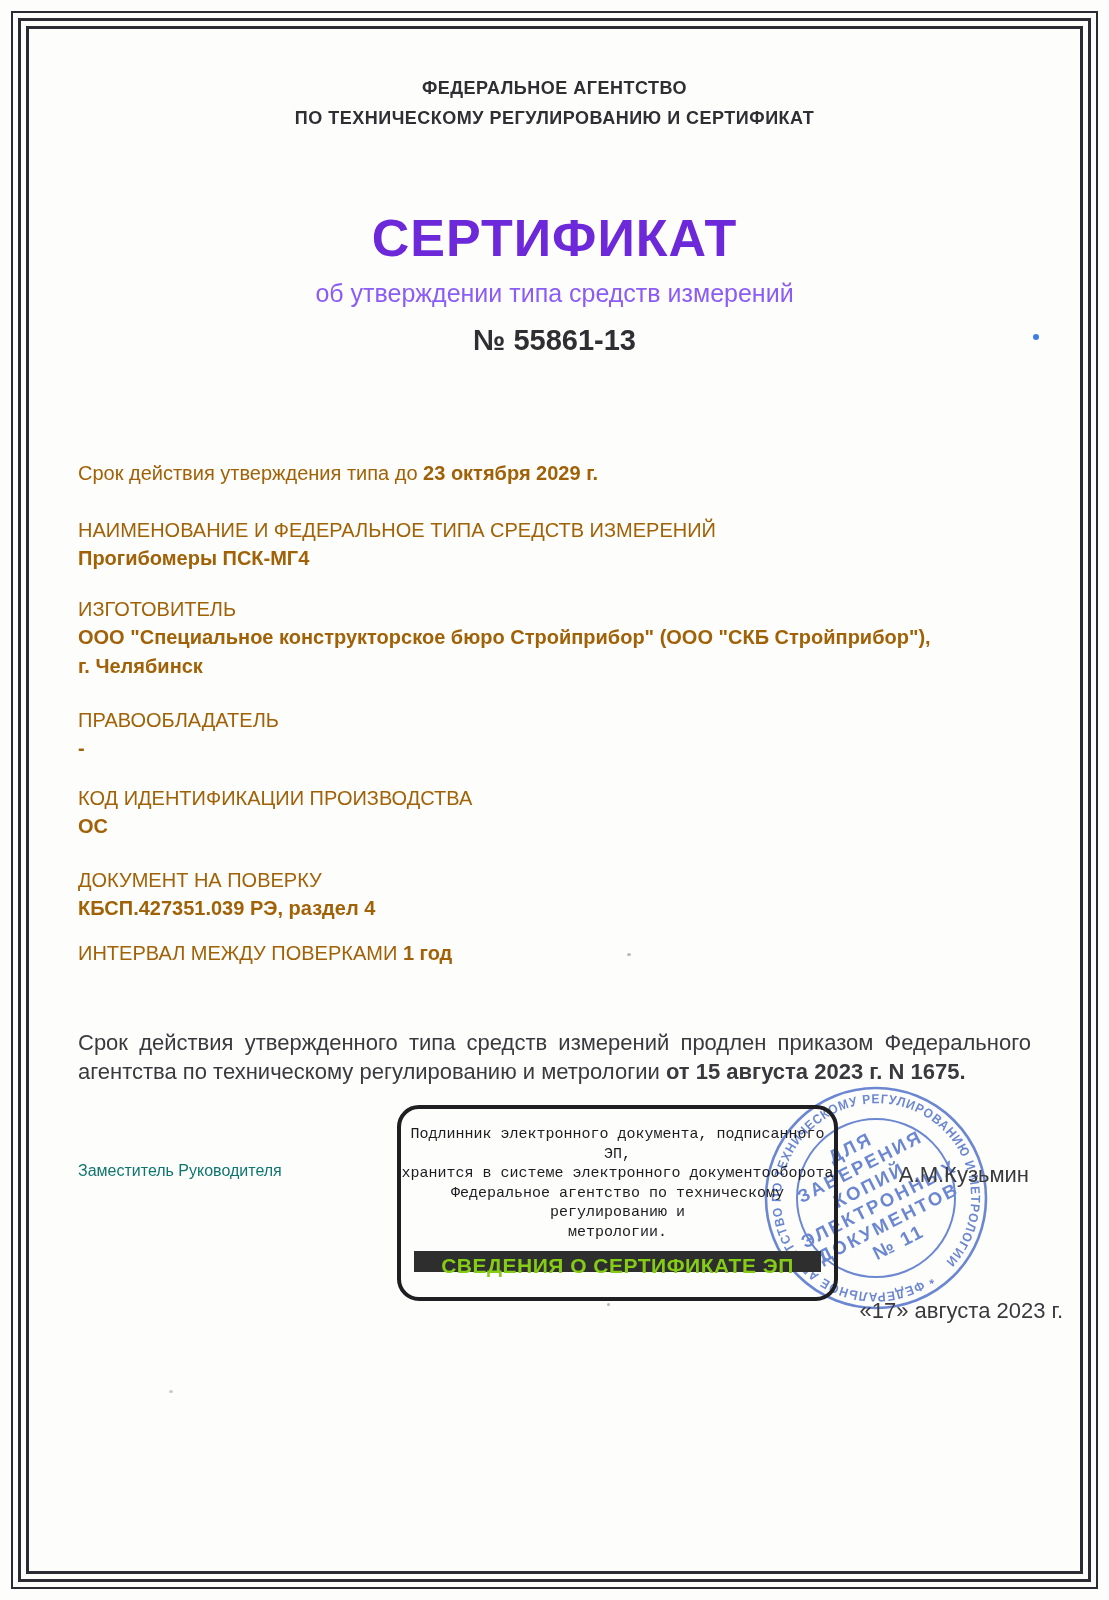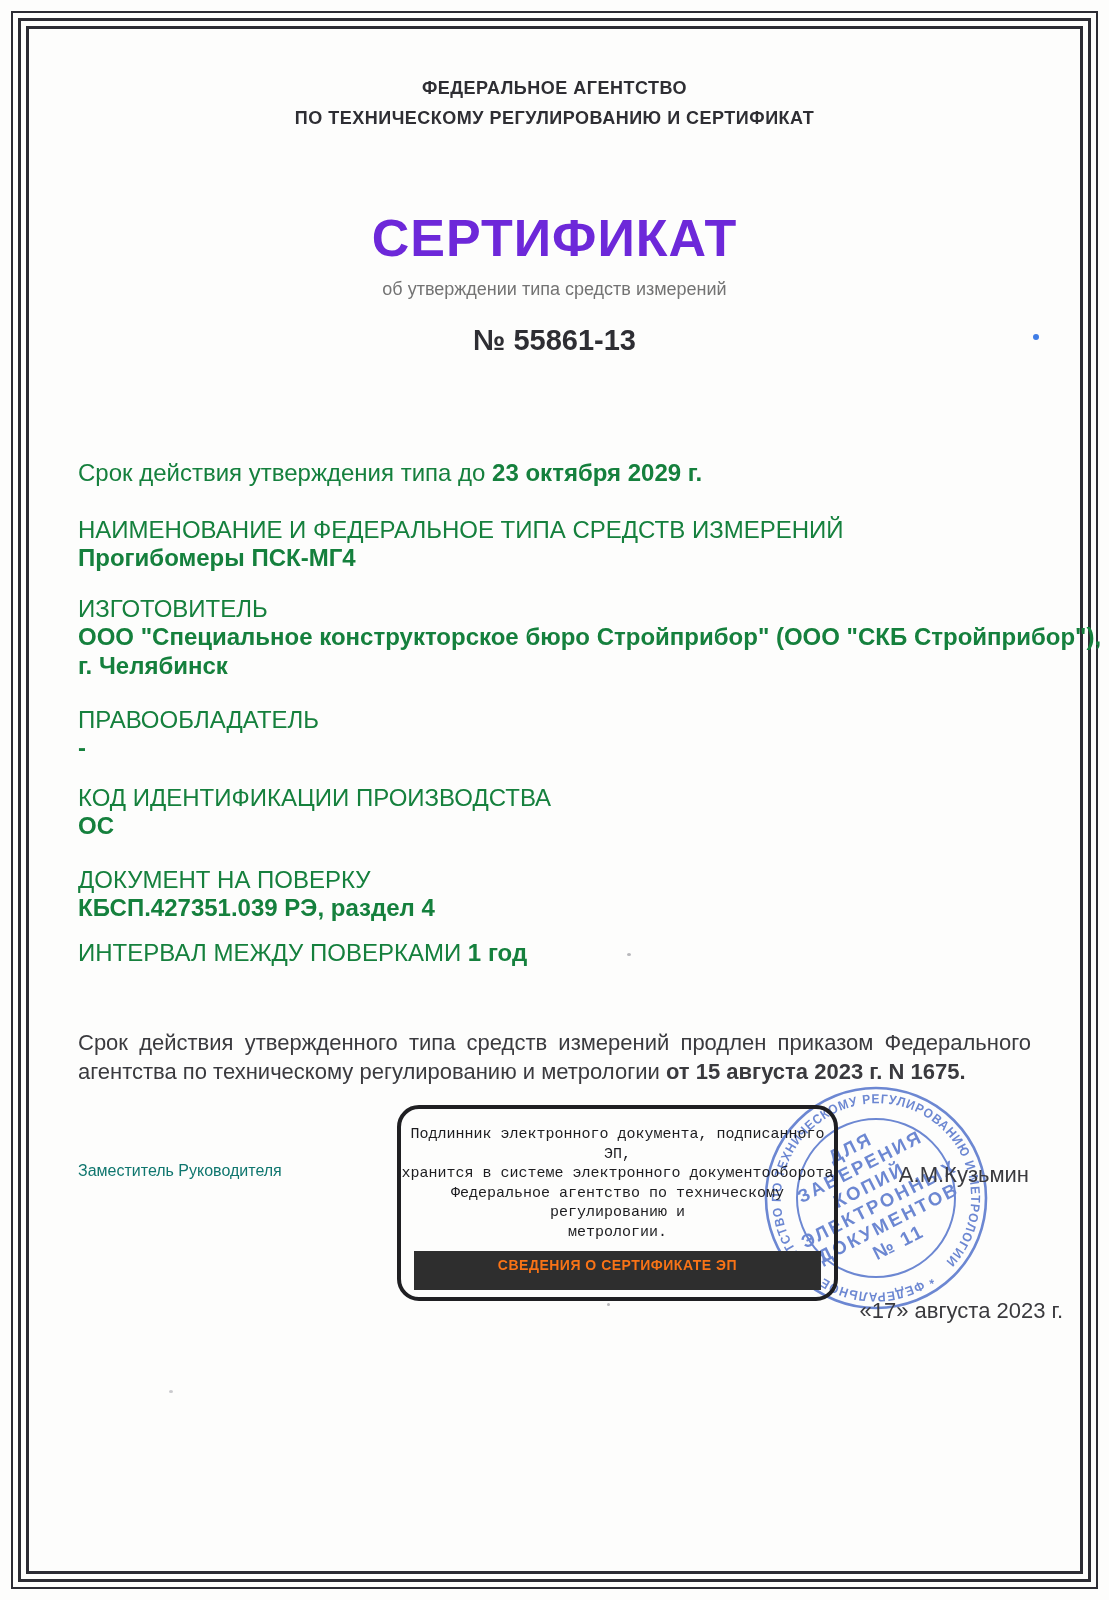--- a/index.html
+++ b/index.html
@@ -19,47 +19,47 @@
   .frame.f1 { inset: 11px; border-width: 2px; }
   .frame.f2 { inset: 18px; border-width: 3px; }
   .frame.f3 { inset: 26px; border-width: 3px; }
 
   .abs { position: absolute; }
   .center { left: 0; right: 0; text-align: center; }
   .line { white-space: nowrap; }
 
   .agency { font-size: 18px; font-weight: bold; letter-spacing: .5px; color: #2e2e33; }
   .doc-title { font-size: 52px; font-weight: bold; letter-spacing: 1px; color: #6d28d9; }
-  .doc-subtitle { font-size: 18px; color: #737373; }
+  .doc-subtitle { font-size: 25px; color: #8b5cf6; }
   .doc-number { font-size: 29px; font-weight: bold; color: #2e2e33; }
 
-  .body-text { font-size: 24px; line-height: 26px; left: 78px; color: #15803d; }
+  .body-text { font-size: 20px; line-height: 26px; left: 78px; color: #a16207; }
   .b { font-weight: bold; }
 
   .para {
     left: 78px; width: 953px;
     font-size: 22px; line-height: 29px;
     text-align: justify; color: #3a3a3e;
   }
 
   
   .esign-box {
     left: 397px; top: 1105px; width: 441px; height: 196px;
     border: 4px solid #1f1f22; border-radius: 22px;
     background: transparent;
     z-index: 2;
   }
   .esign-notice {
     margin-top: 16px;
     font-size: 15px; line-height: 19.5px; text-align: center; color: #1d1d20; font-family: Liberation Mono, monospace;
   }
   .esign-banner {
-    margin: 9px 13px 0 13px; height: 39px;
-    background: #2e2e2e; color: #f97316;
-    font-size: 14px; font-weight: bold; line-height: 29px; text-align: center;
+    margin: 9px 13px 0 13px; height: 21px;
+    background: #2e2e2e; color: #84cc16;
+    font-size: 21px; font-weight: bold; line-height: 29px; text-align: center;
     letter-spacing: .5px;
   }
   .esign-details {
     margin: 13px 0 0 21px;
     font-size: 16.5px; line-height: 22.5px; color: #1d1d20;
   }
   .esign-details .lbl { display: inline-block; min-width: 112px; }
 
   .sig-label { font-size: 16px; color: #0f766e; }
   .sig-name { font-size: 22px; color: #3a3a3e; z-index: 3; }

